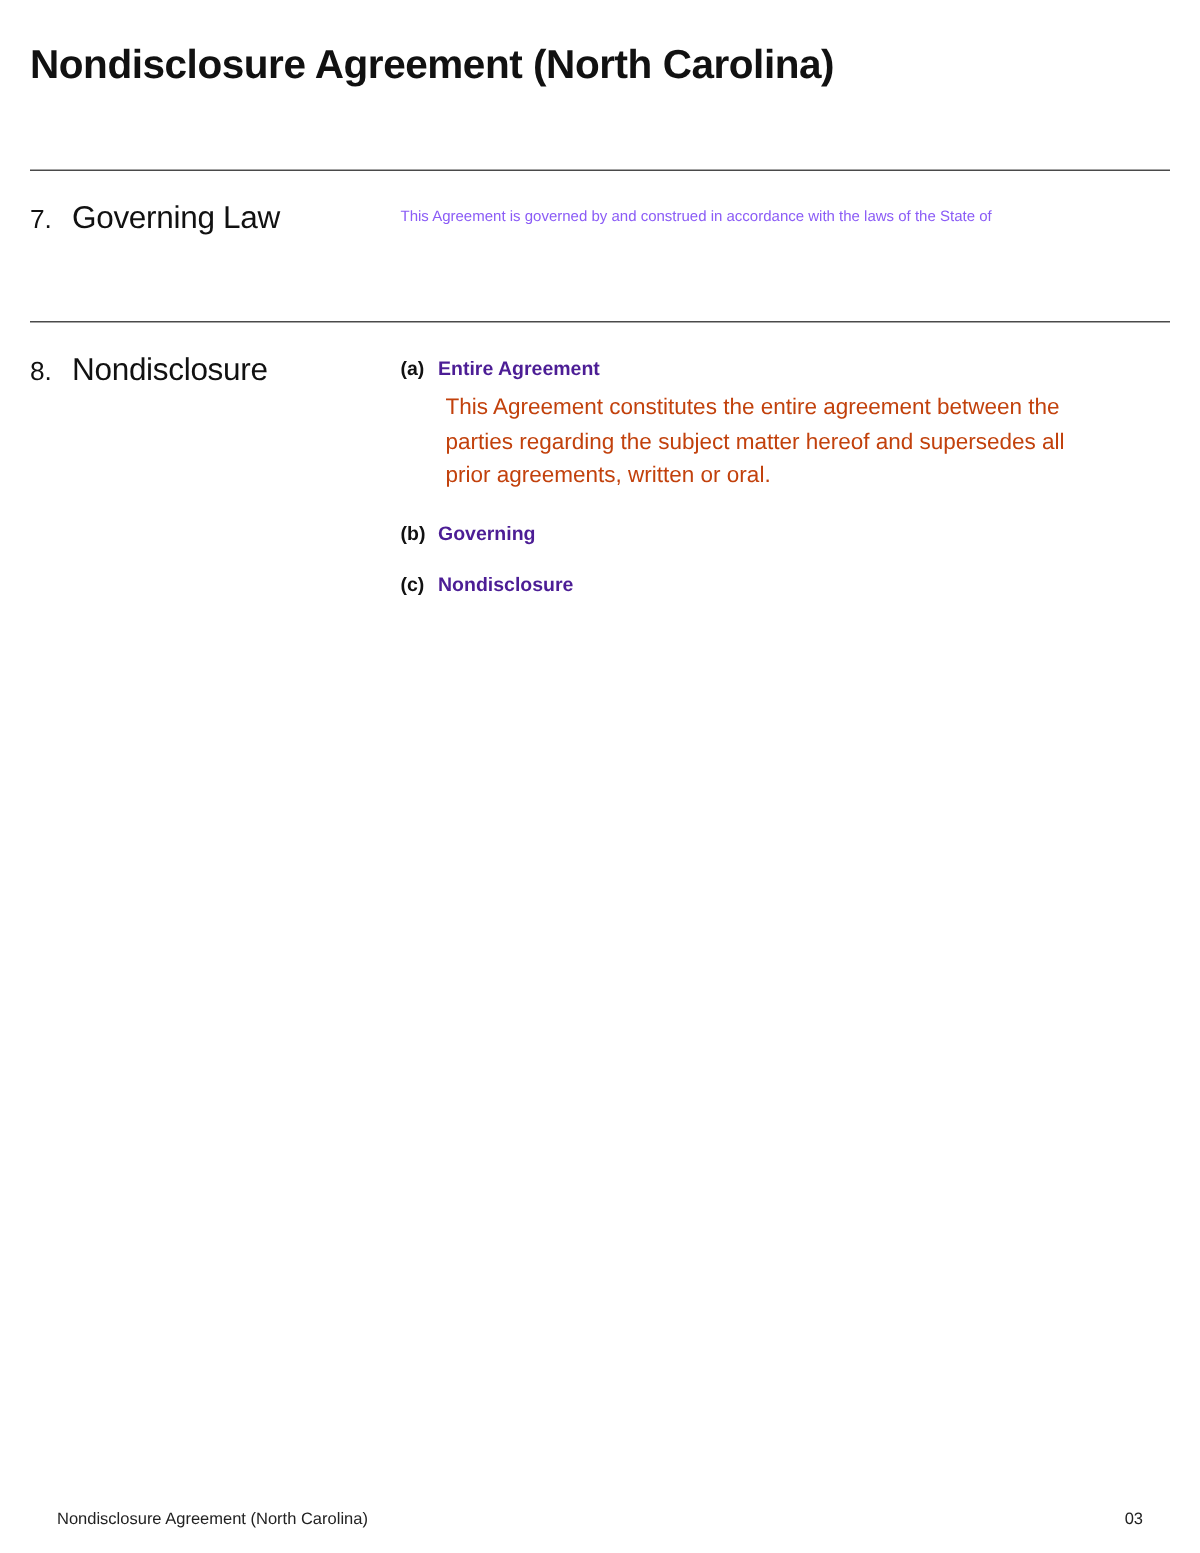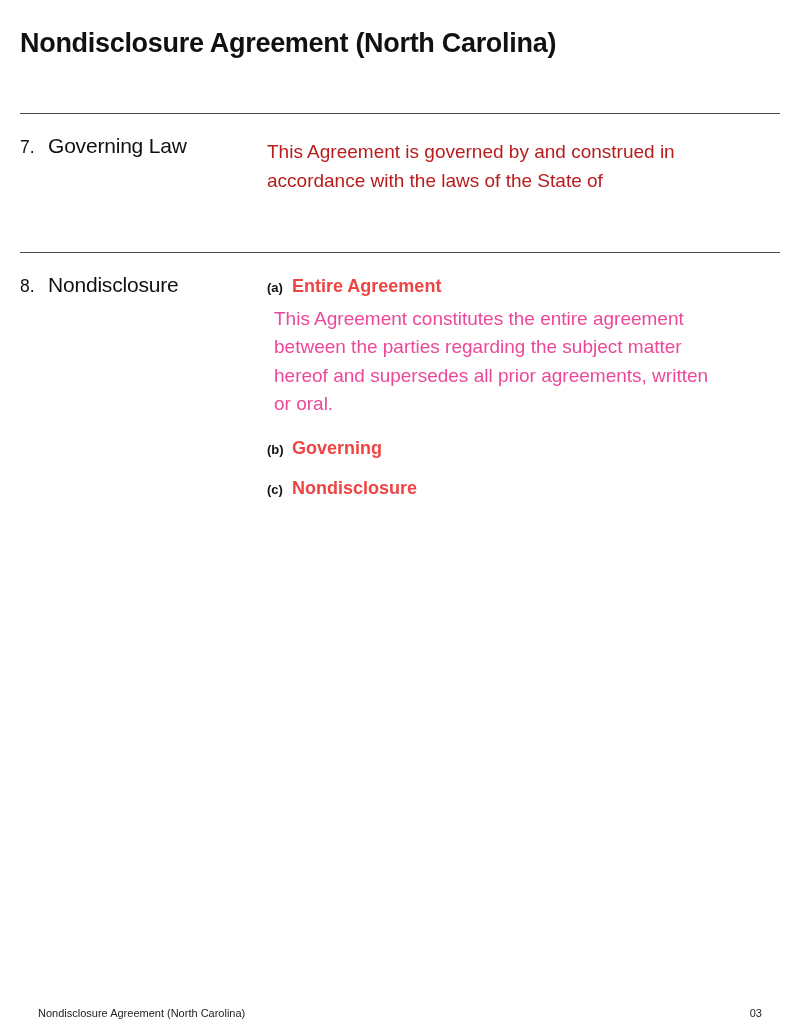--- a/index.html
+++ b/index.html
@@ -51,51 +51,51 @@
   .section-heading {
     font-size: 21px;
     color: #111;
     letter-spacing: -0.2px;
   }
   .section-right {
     flex: 1;
     padding-top: 3px;
   }
   .section-body {
-    font-size: 19px;
+    font-size: 10px;
     line-height: 1.55;
-    color: #b91c1c;
+    color: #8b5cf6;
     max-width: 470px;
   }
   .section-7 { padding-bottom: 56px; }
   .section-8 { padding-bottom: 40px; }
   .subsection { margin-bottom: 19px; }
   .subsection:last-child { margin-bottom: 0; }
   .subsection-head {
     display: flex;
     align-items: baseline;
   }
   .subsection-label {
     width: 25px;
     flex: 0 0 25px;
     font-size: 13px;
     font-weight: 700;
     color: #111;
   }
   .subsection-title {
-    font-size: 18px;
+    font-size: 13px;
     font-weight: 700;
-    color: #ef4444;
+    color: #4c1d95;
   }
   .subsection-body {
     margin-top: 8px;
-    margin-left: 7px;
-    font-size: 19px;
+    margin-left: 30px;
+    font-size: 15px;
     line-height: 1.5;
-    color: #ec4899;
+    color: #c2410c;
     max-width: 445px;
   }
   .footer {
     position: absolute;
     left: 38px;
     right: 38px;
     bottom: 16px;
     display: flex;
     justify-content: space-between;
     align-items: baseline;

